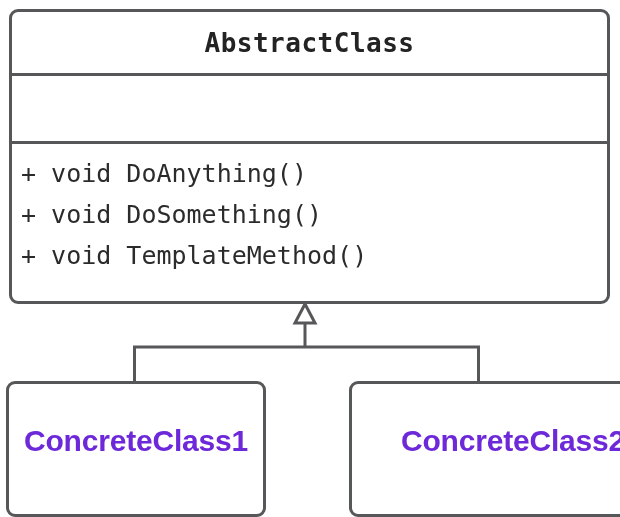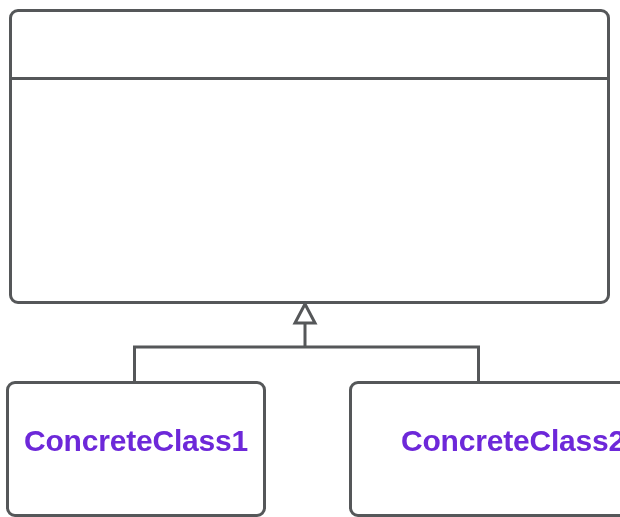--- a/index.html
+++ b/index.html
@@ -120,23 +120,31 @@
     pointer-events: none;
   }
 </style>
 </head>
 <body>
 
 <div id="diagram-root">
 
   <div class="class-box" id="abstract-class-box">
 
+    <div class="compartment compartment-title">
+      <span class="class-title-text">AbstractClass</span>
+    </div>
 
     <div class="compartment compartment-attributes"></div>
 
+    <div class="compartment compartment-methods">
+      <div class="method-row">+ void DoAnything()</div>
+      <div class="method-row">+ void DoSomething()</div>
+      <div class="method-row">+ void TemplateMethod()</div>
+    </div>
   </div>
 
   <svg id="generalization-connector" viewBox="0 0 620 517">
 
     <polygon points="305,304 295,323 315,323" fill="#ffffff" stroke="#555759" stroke-width="3" stroke-linejoin="miter"></polygon>
 
     <line x1="305" y1="323" x2="305" y2="347" stroke="#555759" stroke-width="3" stroke-linecap="butt"></line>
 
     <line x1="133" y1="347" x2="480" y2="347" stroke="#555759" stroke-width="3" stroke-linecap="butt"></line>
 

